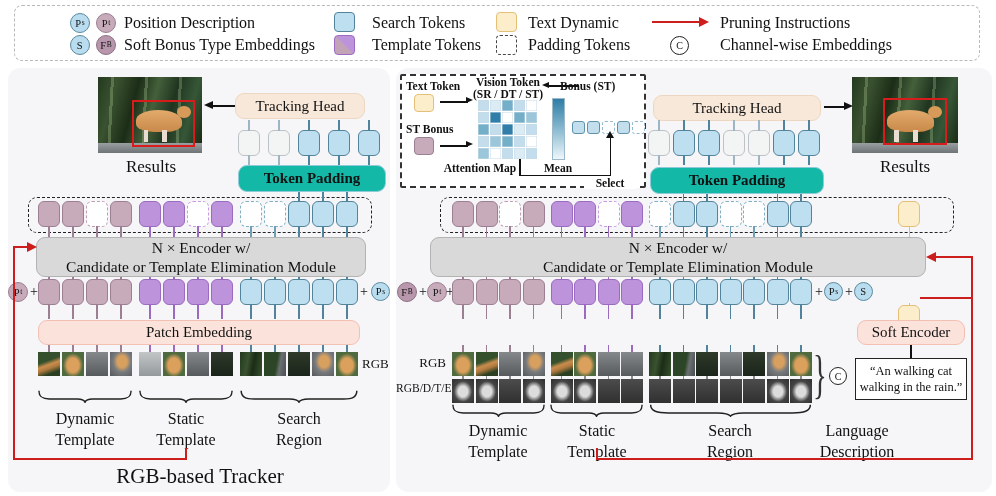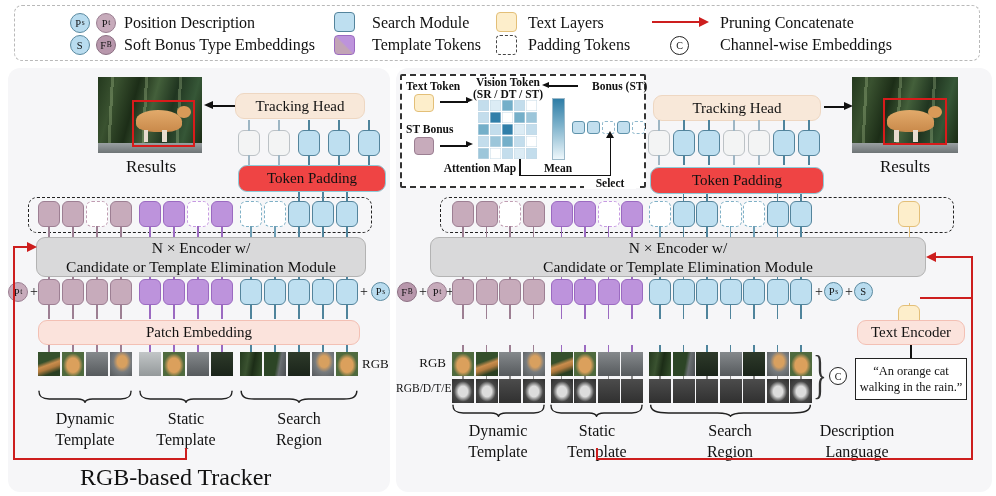--- a/index.html
+++ b/index.html
@@ -59,21 +59,21 @@
   .p-wl{background:linear-gradient(#c2c6c7,#94999b);}
   .p-d {background:linear-gradient(#2e3a2a,#1a241a);}
   .p-fw{background:linear-gradient(100deg,#2c4526 0 55%,#6a6f72 70%,#4a4e51);}
   .p-g {background:linear-gradient(#4c4c4c,#303030);}
   .p-gc{background:radial-gradient(ellipse at 50% 52%,#dcdcdc 0 30%,#454545 58%,#2e2e2e);}
 
   
   .modbox{box-sizing:border-box;display:flex;align-items:center;justify-content:center;
           text-align:center;border-radius:9px;font-size:15px;}
   .track-head{background:#f8e8d9;border:1px solid #eed7c2;}
-  .tok-pad{background:#ef4444;border:1.2px solid #8ecbd8;}
+  .tok-pad{background:#14b8a6;border:1.2px solid #8ecbd8;font-weight:bold;}
   .encoder{background:#d9d9da;border:1px solid #b3b3b3;flex-direction:column;
            font-size:15.5px;line-height:19px;}
   .pembed{background:#fbe3dc;border:1.2px solid #f3c0b4;}
   .dashedrow{border:1.6px dashed #222;border-radius:9px;box-sizing:border-box;}
 
   
   .circ{width:20px;height:20px;border-radius:50%;border:1.2px solid;box-sizing:border-box;
         display:flex;align-items:center;justify-content:center;font-size:10.5px;background:#fff;}
   .circ sub{font-size:7.5px;line-height:1;margin-left:.5px;}
   .c-blue {background:#b9dcef;border-color:#5b8aa0;}
@@ -99,21 +99,21 @@
   .bamboo{position:absolute;inset:0;background:repeating-linear-gradient(93deg,transparent 0 13px,rgba(190,215,160,.28) 13px 16px,transparent 16px 34px);}
   .floor{position:absolute;left:0;right:0;bottom:0;height:13%;background:linear-gradient(#9aa0a2,#6e7476);}
   .catbody{position:absolute;background:linear-gradient(#e2aa6b,#c9894a);border-radius:55% 60% 40% 45%;}
   .cathead{position:absolute;background:#d89a58;border-radius:50%;}
   .catleg{position:absolute;background:#e8ddd0;}
   .bbox{position:absolute;border:2.5px solid #d81b1b;box-sizing:border-box;}
   .img-label{font-size:17px;text-align:center;}
 
   
   .grp-label{font-size:16px;line-height:21px;text-align:center;}
-  .panel-title{font-size:24px;}
+  .panel-title{font-size:21px;text-align:center;}
   .brace svg{display:block;width:100%;height:100%;}
 
   
   .sq{width:21px;height:20px;border-radius:4px;box-sizing:border-box;}
   .sq-search{background:#bedff0;border:1.4px solid #54849c;}
   .sq-template{background:linear-gradient(225deg,#bd93dc 0 47%,#c2a4b6 53%);border:1.3px solid #9b6ac1;}
   .sq-text{background:#fdeecb;border:1.4px solid #e3bf78;}
   .sq-pruned{background:#fff;border:1.6px dashed #444;}
 
   
@@ -154,30 +154,30 @@
   <div class="abs circ c-blue" style="left:70px;top:35px;">
       <span>S</span>
       <sub></sub>
     </div>
   <div class="abs circ c-dmauve" style="left:96px;top:35px;">
       <span>F</span>
       <sub>B</sub>
     </div>
   <div class="abs leg-label" style="left:124px;top:36px;">Soft Bonus Type Embeddings</div>
   <div class="abs sq sq-search" style="left:334px;top:12px;"></div>
-  <div class="abs leg-label" style="left:372px;top:14px;">Search Module</div>
+  <div class="abs leg-label" style="left:372px;top:14px;">Search Tokens</div>
   <div class="abs sq sq-template" style="left:334px;top:35px;"></div>
   <div class="abs leg-label" style="left:372px;top:36px;">Template Tokens</div>
   <div class="abs sq sq-text" style="left:496px;top:12px;"></div>
-  <div class="abs leg-label" style="left:528px;top:14px;">Text Layers</div>
+  <div class="abs leg-label" style="left:528px;top:14px;">Text Dynamic</div>
   <div class="abs sq sq-pruned" style="left:496px;top:35px;"></div>
   <div class="abs leg-label" style="left:528px;top:36px;">Padding Tokens</div>
   <div class="abs redh" style="left:652px;top:21px;width:48px;"></div>
   <div class="abs tri tri-r red" style="left:699px;top:17px;"></div>
-  <div class="abs leg-label" style="left:720px;top:14px;">Pruning Concatenate</div>
+  <div class="abs leg-label" style="left:720px;top:14px;">Pruning Instructions</div>
   <div class="abs circ c-plain" style="left:670px;top:36px;width:19px;height:19px;">C</div>
   <div class="abs leg-label" style="left:720px;top:36px;">Channel-wise Embeddings</div>
 
   <div class="abs panel panel-left">
 
     <div class="abs catimg" style="left:90px;top:9px;width:104px;height:76px;">
       <div class="bamboo"></div>
       <div class="floor"></div>
       <div class="catbody" style="left:37%;top:44%;width:44%;height:28%;"></div>
       <div class="cathead" style="left:76%;top:38%;width:13%;height:16%;"></div>
@@ -389,21 +389,21 @@
         <span>P</span>
         <sub>s</sub>
       </div>
     <div class="abs plus" style="left:449px;top:217px;">+</div>
     <div class="abs circ c-blue" style="left:458px;top:214px;width:19px;height:19px;">
         <span>S</span>
         <sub></sub>
       </div>
     <div class="abs token t-y ytok-in" style="left:502px;top:211px;"></div>
 
-    <div class="abs modbox pembed" style="left:461px;top:252px;width:108px;height:25px;">Text Encoder</div>
+    <div class="abs modbox pembed" style="left:461px;top:252px;width:108px;height:25px;">Soft Encoder</div>
 
     <div class="abs rowlab" style="left:8px;top:287px;width:42px;">RGB</div>
     <div class="abs trow gap-r row-rgb-r" style="left:56px;top:284px;">
         <span class="patch p-c grp0"></span>
         <span class="patch p-fc grp0"></span>
         <span class="patch p-w grp0"></span>
         <span class="patch p-wc grp0"></span>
         <span class="patch p-fc grp1 gstart"></span>
         <span class="patch p-c grp1"></span>
         <span class="patch p-w grp1"></span>
@@ -433,21 +433,21 @@
         <span class="patch p-g grp2"></span>
         <span class="patch p-gc grp2"></span>
         <span class="patch p-gc grp2"></span>
       </div>
 
     <div class="abs cbrace" style="left:417px;top:281px;">}</div>
     <div class="abs circ c-plain" style="left:433px;top:299px;width:18px;height:18px;">C</div>
 
     <div class="abs vline" style="left:514px;top:277px;height:13px;"></div>
     <div class="abs quotebox" style="left:459px;top:290px;width:112px;height:42px;">
-      <div>“An orange cat</div>
+      <div>“An walking cat</div>
       <div>walking in the rain.”</div>
     </div>
 
     <div class="abs brace" style="left:56px;top:336px;width:93px;height:13px;">
         <svg viewBox="0 0 100 16" preserveAspectRatio="none">
           <path d="M1,1 C1,9 5,11 12,11 L42,11 C47,11 49,12 50,15 C51,12 53,11 58,11 L88,11 C95,11 99,9 99,1" fill="none" stroke="#222" stroke-width="1.5" vector-effect="non-scaling-stroke"></path>
         </svg>
       </div>
     <div class="abs brace" style="left:154px;top:336px;width:93px;height:13px;">
         <svg viewBox="0 0 100 16" preserveAspectRatio="none">
@@ -465,22 +465,22 @@
       </div>
     <div class="abs grp-label" style="left:151px;top:352px;width:100px;">
         <div>Static</div>
         <div>Template</div>
       </div>
     <div class="abs grp-label" style="left:284px;top:352px;width:100px;">
         <div>Search</div>
         <div>Region</div>
       </div>
     <div class="abs grp-label" style="left:399px;top:352px;width:124px;">
+        <div>Language</div>
         <div>Description</div>
-        <div>Language</div>
       </div>
   </div>
 
   <div class="abs tri tri-l red" style="left:926px;top:252px;"></div>
   <div class="abs redh" style="left:936px;top:256px;width:37px;"></div>
   <div class="abs redv" style="left:971px;top:256px;height:204px;"></div>
   <div class="abs redh" style="left:920px;top:297px;width:53px;"></div>
   <div class="abs redh" style="left:597px;top:458px;width:376px;"></div>
   <div class="abs redv" style="left:596px;top:448px;height:12px;"></div>
 
@@ -490,21 +490,21 @@
   <div class="abs hline" style="left:440px;top:101px;width:28px;"></div>
   <div class="abs tri tri-r" style="left:466px;top:97px;border-left-width:7px;border-top-width:3.5px;border-bottom-width:3.5px;"></div>
   <div class="abs ins-b" style="left:406px;top:123px;">ST Bonus</div>
   <div class="abs ins-sq" style="left:414px;top:137px;background:#c7abbb;border:1.2px solid #9b7f92;"></div>
   <div class="abs hline" style="left:440px;top:145px;width:28px;"></div>
   <div class="abs tri tri-r" style="left:466px;top:141px;border-left-width:7px;border-top-width:3.5px;border-bottom-width:3.5px;"></div>
   <div class="abs ins-b" style="left:455px;top:76px;width:106px;text-align:center;">Vision Token</div>
   <div class="abs ins-b" style="left:455px;top:88px;width:106px;text-align:center;">(SR / DT / ST)</div>
   <div class="abs tri tri-l" style="left:542px;top:82px;border-right-width:7px;border-top-width:3.5px;border-bottom-width:3.5px;"></div>
   <div class="abs hline" style="left:549px;top:85px;width:29px;"></div>
-  <div class="abs ins-b" style="left:592px;top:80px;">Bonus (ST)</div>
+  <div class="abs ins-b" style="left:560px;top:80px;">Bonus (ST)</div>
   <div class="abs attgrid" style="left:478px;top:100px;">
       <span class="cell c-L"></span>
       <span class="cell c-A"></span>
       <span class="cell c-N"></span>
       <span class="cell c-L"></span>
       <span class="cell c-W"></span>
       <span class="cell c-L"></span>
       <span class="cell c-D"></span>
       <span class="cell c-W"></span>
       <span class="cell c-N"></span>

